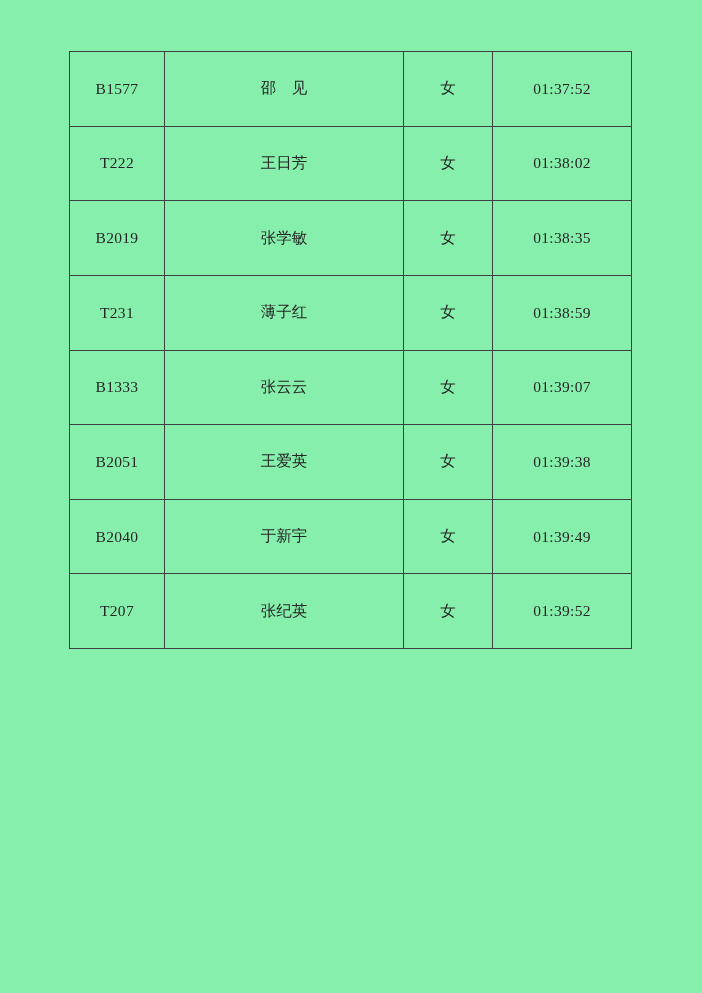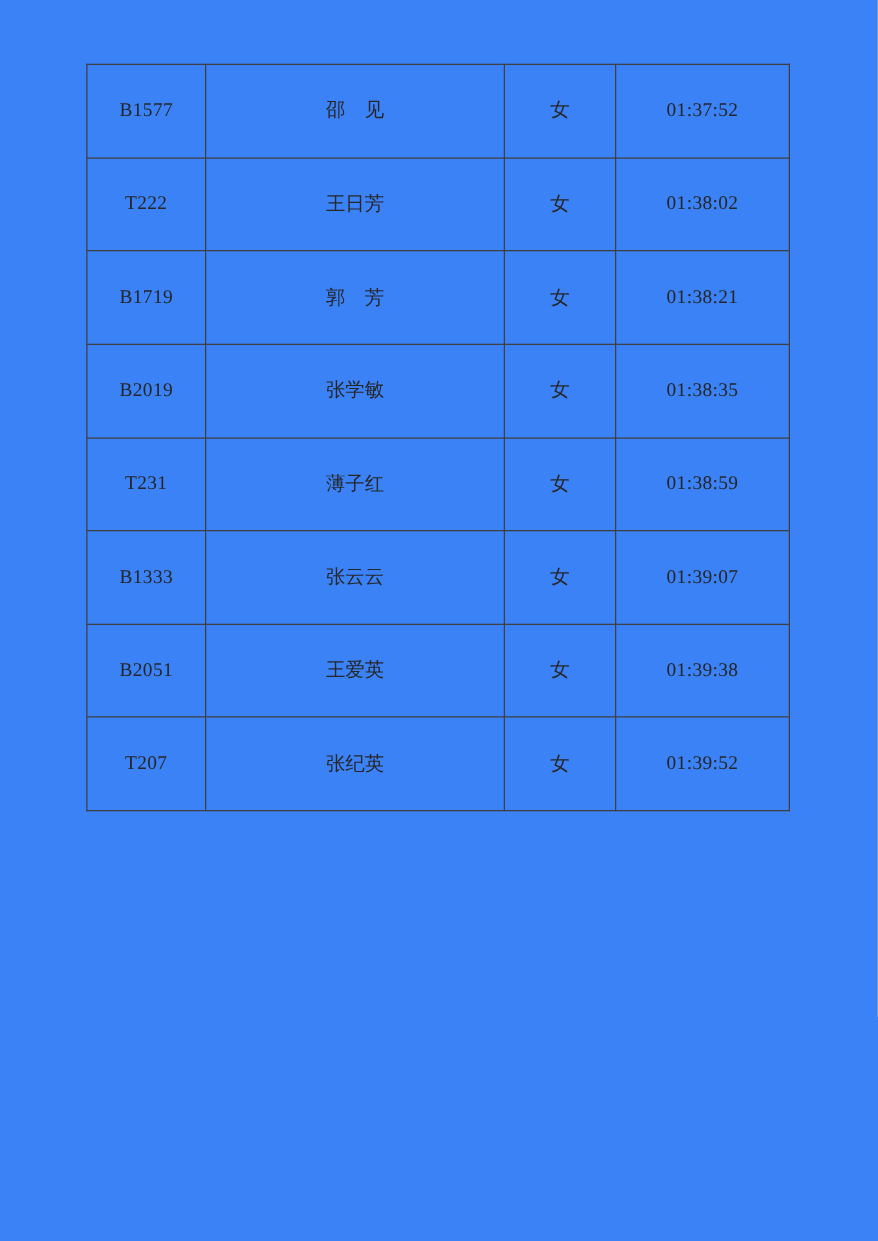--- a/index.html
+++ b/index.html
@@ -10,21 +10,21 @@
     width: 702px;
     height: 993px;
     background: #ffffff;
     position: relative;
     overflow: hidden;
     font-family: "Liberation Serif", "DejaVu Serif", serif;
   }
   .page {
     position: absolute;
     inset: 0;
-    background: #3b82f6;
+    background: #86efac;
     padding-left: 10px;
   }
   table.results {
     position: absolute;
     left: 69px;
     top: 51px;
     width: 562px;
     height: 598px;
     border-collapse: collapse;
     table-layout: fixed;
@@ -72,26 +72,20 @@
           <td class="col-time">01:37:52</td>
         </tr>
 
         <tr>
           <td class="col-id">T222</td>
           <td class="col-name">王日芳</td>
           <td class="col-gender">女</td>
           <td class="col-time">01:38:02</td>
         </tr>
 
-        <tr>
-          <td class="col-id">B1719</td>
-          <td class="col-name">郭　芳</td>
-          <td class="col-gender">女</td>
-          <td class="col-time">01:38:21</td>
-        </tr>
 
 
 
         <tr>
           <td class="col-id">B2019</td>
           <td class="col-name">张学敏</td>
           <td class="col-gender">女</td>
           <td class="col-time">01:38:35</td>
         </tr>
 
@@ -114,20 +108,26 @@
 
 
 
         <tr>
           <td class="col-id">B2051</td>
           <td class="col-name">王爱英</td>
           <td class="col-gender">女</td>
           <td class="col-time">01:39:38</td>
         </tr>
 
+        <tr>
+          <td class="col-id">B2040</td>
+          <td class="col-name">于新宇</td>
+          <td class="col-gender">女</td>
+          <td class="col-time">01:39:49</td>
+        </tr>
 
         <tr>
           <td class="col-id">T207</td>
           <td class="col-name">张纪英</td>
           <td class="col-gender">女</td>
           <td class="col-time">01:39:52</td>
         </tr>
       </tbody>
   </table>
 </div>

